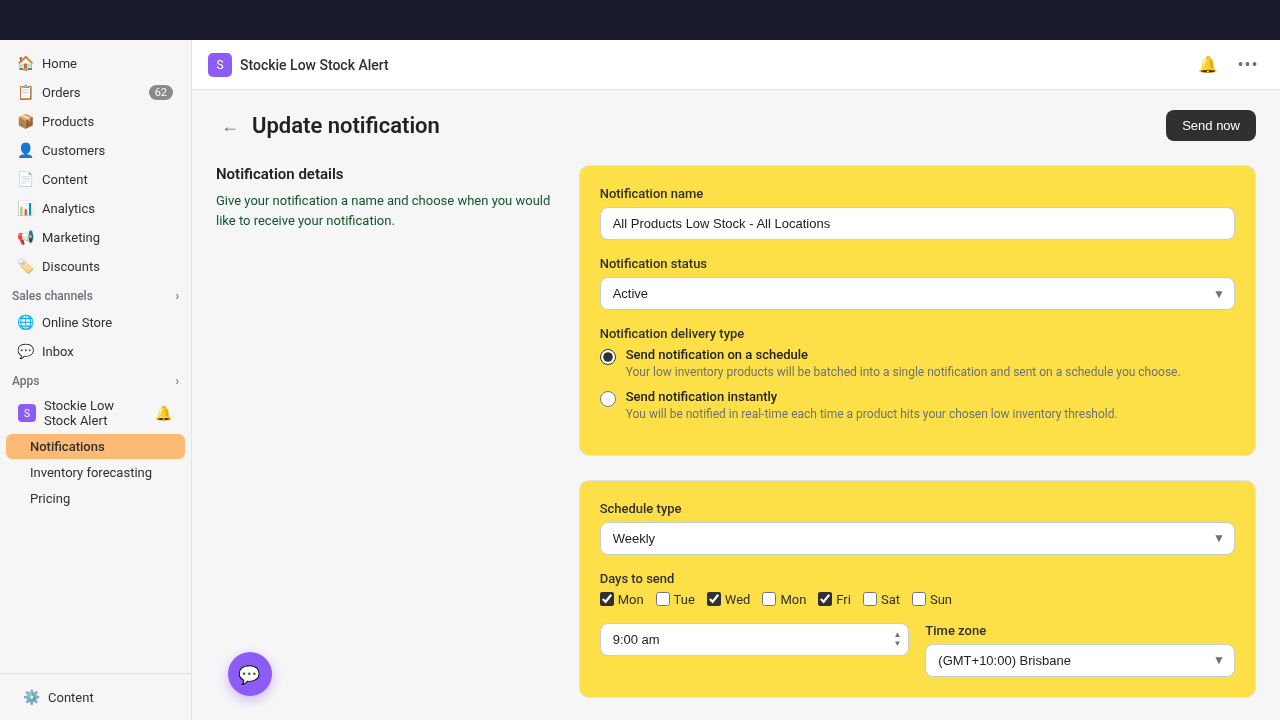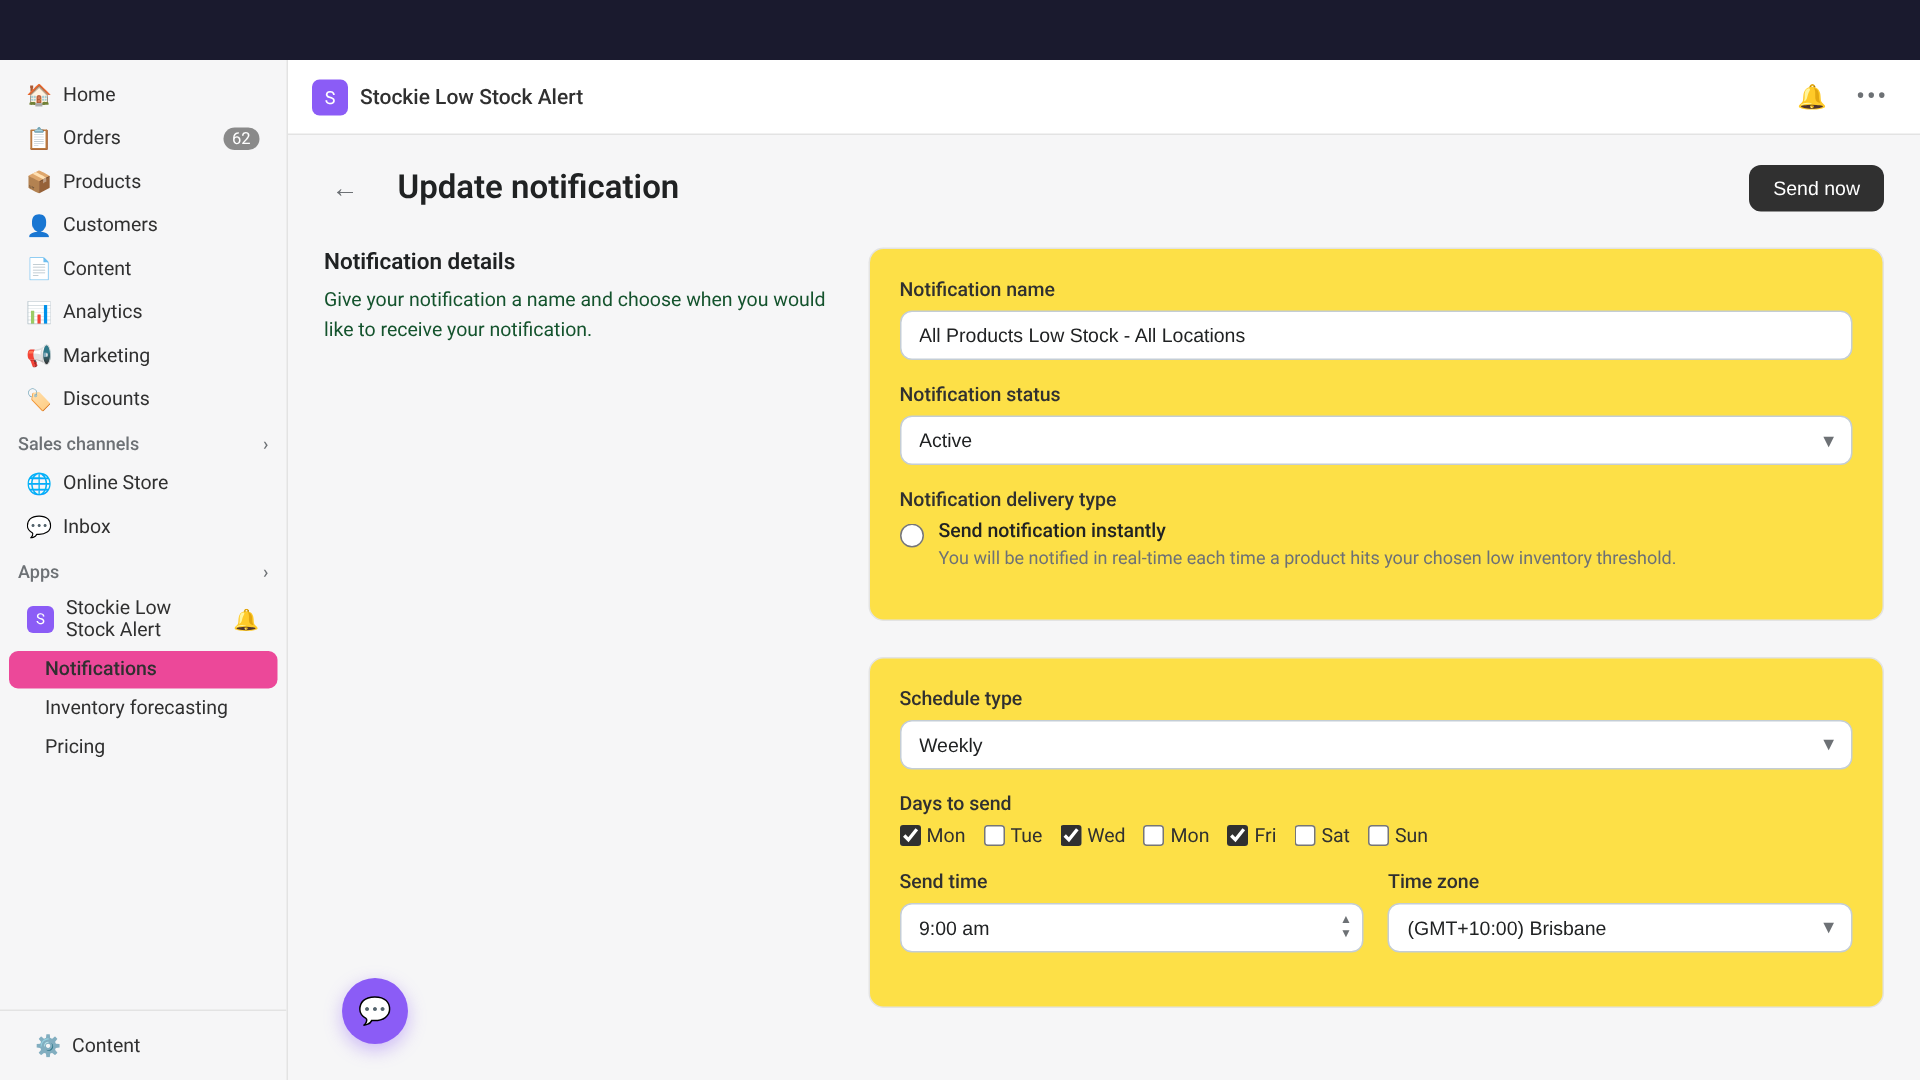--- a/index.html
+++ b/index.html
@@ -7,35 +7,35 @@
     .top-bar { height: 40px; background: #1a1a2e; display: flex; align-items: center; justify-content: flex-end; padding: 0 16px; flex-shrink: 0; }
     .main-layout { display: flex; flex: 1; overflow: hidden; }
     .sidebar { width: 192px; background: #f6f6f7; border-right: 1px solid #e3e3e3; display: flex; flex-direction: column; overflow-y: auto; flex-shrink: 0; }
     .sidebar-nav { flex: 1; padding: 8px 0; }
     .nav-item { display: flex; align-items: center; gap: 8px; padding: 6px 12px; cursor: pointer; font-size: 13px; color: #303030; border-radius: 6px; margin: 1px 6px; }
     .nav-item .icon { width: 16px; height: 16px; display: flex; align-items: center; justify-content: center; font-size: 14px; flex-shrink: 0; }
     .nav-badge { margin-left: auto; background: #8a8a8a; color: white; font-size: 11px; padding: 1px 6px; border-radius: 10px; }
     .section-header { font-size: 12px; color: #6d7175; padding: 8px 12px 4px; font-weight: 500; display: flex; align-items: center; justify-content: space-between; }
     .section-header .expand-icon { color: #6d7175; cursor: pointer; }
     .sub-nav-item { display: flex; align-items: center; gap: 8px; padding: 5px 12px 5px 24px; cursor: pointer; font-size: 13px; color: #303030; border-radius: 6px; margin: 1px 6px; }
-    .sub-nav-item.active { background: #ec4899; font-weight: 500; }
+    .sub-nav-item.active { background: #fdba74; font-weight: 500; }
     .app-item { display: flex; align-items: center; gap: 8px; padding: 5px 12px; cursor: pointer; font-size: 13px; color: #303030; margin: 1px 6px; border-radius: 6px; }
     .app-icon { width: 18px; height: 18px; background: #8b5cf6; border-radius: 4px; display: flex; align-items: center; justify-content: center; color: white; font-size: 10px; flex-shrink: 0; }
     .sidebar-footer { padding: 8px 6px; border-top: 1px solid #e3e3e3; }
     .content-area { flex: 1; display: flex; flex-direction: column; overflow: hidden; }
     .app-header { height: 50px; background: white; border-bottom: 1px solid #e3e3e3; display: flex; align-items: center; padding: 0 16px; gap: 8px; flex-shrink: 0; }
     .app-header-icon { width: 24px; height: 24px; background: #8b5cf6; border-radius: 5px; display: flex; align-items: center; justify-content: center; color: white; font-size: 12px; }
     .app-header-title { font-size: 14px; font-weight: 500; color: #303030; flex: 1; }
     .header-actions { display: flex; align-items: center; gap: 8px; margin-left: auto; }
     .icon-btn { width: 32px; height: 32px; display: flex; align-items: center; justify-content: center; cursor: pointer; border-radius: 6px; font-size: 16px; color: #6d7175; }
     .page-content { flex: 1; overflow-y: auto; padding: 20px 24px; background: #f6f6f7; }
     .page-header { display: flex; align-items: center; justify-content: space-between; margin-bottom: 24px; }
     .page-title-row { display: flex; align-items: center; gap: 8px; }
     .back-btn { width: 28px; height: 28px; display: flex; align-items: center; justify-content: center; cursor: pointer; color: #6d7175; font-size: 18px; border-radius: 6px; }
-    .page-title { font-size: 22px; font-weight: 600; color: #202223; margin-left: 13px; }
+    .page-title { font-size: 22px; font-weight: 600; color: #202223; }
     .send-now-btn { background: #303030; color: white; border: none; padding: 8px 16px; border-radius: 8px; font-size: 13px; cursor: pointer; font-weight: 500; text-align: center; }
     .form-grid { display: grid; grid-template-columns: 1fr 2fr; gap: 24px; margin-bottom: 24px; }
     .form-section-label h3 { font-size: 15px; font-weight: 600; color: #202223; margin-bottom: 8px; }
     .form-section-label p { font-size: 13px; color: #14532d; line-height: 1.5; }
     .card { background: #fde047; border-radius: 10px; border: 1px solid #e3e3e3; padding: 20px; }
     .field-group { margin-bottom: 16px; }
     .field-group:last-child { margin-bottom: 0; }
     .field-label { font-size: 13px; font-weight: 500; color: #303030; margin-bottom: 6px; }
     .text-input { width: 100%; padding: 8px 12px; border: 1px solid #c4cdd5; border-radius: 8px; font-size: 13px; color: #202223; outline: none; }
     .select-wrapper { position: relative; }
@@ -182,20 +182,27 @@
                 <option>Inactive</option>
               </select>
               <span class="select-arrow">▼</span>
             </div>
           </div>
 
           <div class="field-group">
             <div class="field-label">Notification delivery type</div>
             <div class="radio-group">
               <div class="radio-option">
+                <input type="radio" class="radio-input" name="delivery" checked="" style="">
+                <div>
+                  <div class="radio-label">Send notification on a schedule</div>
+                  <div class="radio-desc">Your low inventory products will be batched into a single notification and sent on a schedule you choose.</div>
+                </div>
+              </div>
+              <div class="radio-option">
                 <input type="radio" class="radio-input" name="delivery" style="">
                 <div>
                   <div class="radio-label">Send notification instantly</div>
                   <div class="radio-desc">You will be notified in real-time each time a product hits your chosen low inventory threshold.</div>
                 </div>
               </div>
             </div>
           </div>
         </div>
       </div>
@@ -245,21 +252,20 @@
               </label>
               <label class="day-item">
                 <input type="checkbox" class="day-checkbox" style="">
                 <span>Sun</span>
               </label>
             </div>
           </div>
 
           <div class="two-col">
             <div class="field-group">
-              <div class="field-label">Send time</div>
               <div class="stepper-wrapper">
                 <select class="stepper-input">
                   <option>9:00 am</option>
                   <option>10:00 am</option>
                   <option>11:00 am</option>
                 </select>
                 <div class="stepper-arrow">
                   <span>▲</span>
                   <span>▼</span>
                 </div>

